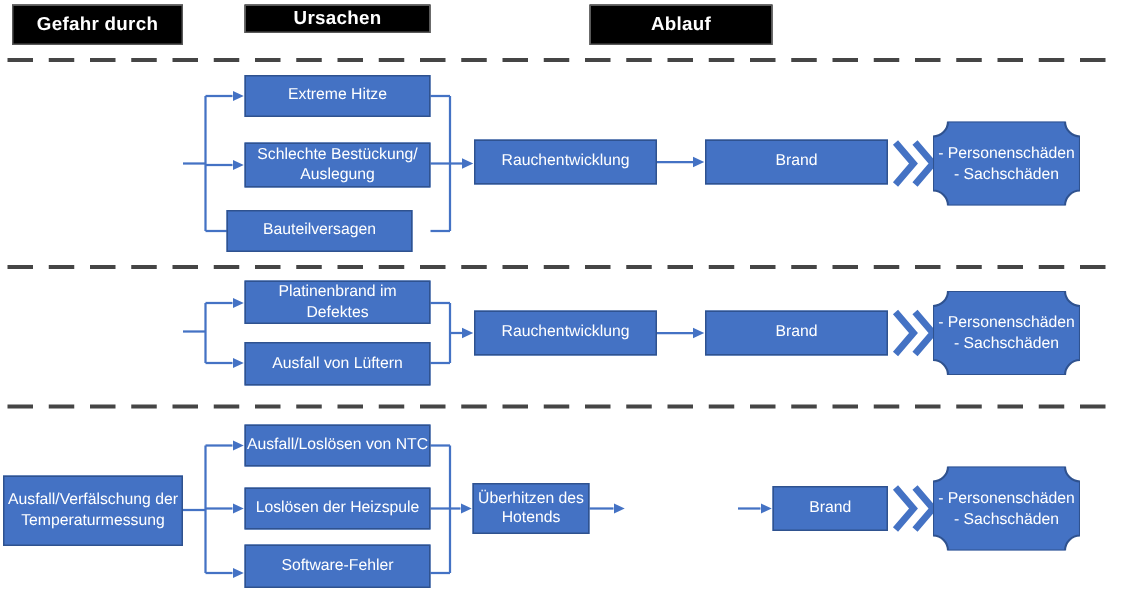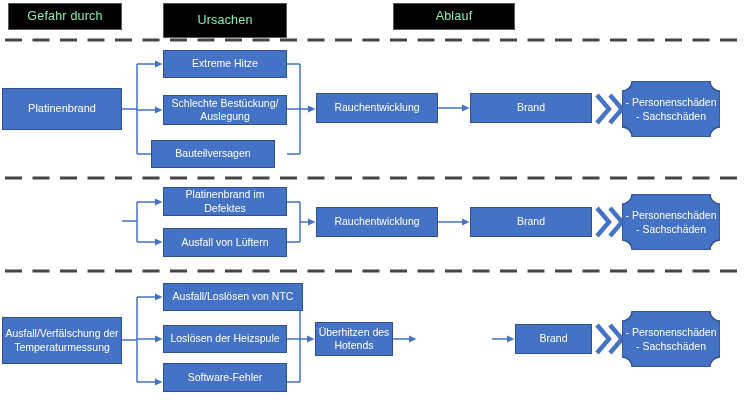--- a/index.html
+++ b/index.html
@@ -11,22 +11,22 @@
   .box{
     position:absolute;z-index:2;box-sizing:border-box;
     display:flex;align-items:center;justify-content:center;
     text-align:center;white-space:pre-line;line-height:1.25;
   }
   .blue{
     background:#4472C4;border:1.4px solid #2F528F;color:#ffffff;font-size:10.5px;
   }
   .hazard{font-size:11px;}
   .hdr{
-    background:#000000;border:1px solid #595959;color:#86efac;
-    font-weight:normal;font-size:12.5px;letter-spacing:.2px;white-space:nowrap;
+    background:#000000;border:1px solid #595959;color:#ffffff;
+    font-weight:bold;font-size:12.5px;letter-spacing:.2px;white-space:nowrap;
   }
   .plaque{position:absolute;z-index:2;width:98px;height:56px;}
   .plaque svg{position:absolute;left:0;top:0;}
   .plaque-text{
     position:absolute;left:0;top:0;right:0;bottom:0;z-index:3;
     display:flex;flex-direction:column;align-items:center;justify-content:center;
     color:#ffffff;font-size:10.5px;line-height:1.35;text-align:center;
   }
 </style>
 </head>
@@ -87,24 +87,23 @@
       <path d="M597,95 L609,109 L597,123"></path>
         <path d="M610,95 L622,109 L610,123"></path>
       <path d="M597,208 L609,222 L597,236"></path>
         <path d="M610,208 L622,222 L610,236"></path>
       <path d="M597,325 L609,339 L597,353"></path>
         <path d="M610,325 L622,339 L610,353"></path>
     </g>
   </svg>
 
   <div class="box hdr" style="left:8px;top:3px;width:114px;height:27px">Gefahr durch</div>
-  <div class="box hdr" style="left:163px;top:3px;width:124px;height:35px">Ursachen</div>
+  <div class="box hdr" style="left:163px;top:3px;width:124px;height:19px">Ursachen</div>
   <div class="box hdr" style="left:393px;top:3px;width:122px;height:27px">Ablauf</div>
 
-  <div class="box blue hazard" style="left:2px;top:88px;width:120px;height:42px">Platinenbrand</div>
   <div class="box blue" style="left:163px;top:95px;width:124px;height:30px">Schlechte Bestückung/
 Auslegung</div>
   <div class="box blue" style="left:163px;top:50px;width:124px;height:28px">Extreme Hitze</div>
   <div class="box blue" style="left:151px;top:140px;width:124px;height:28px">Bauteilversagen</div>
   <div class="box blue" style="left:316px;top:93px;width:122px;height:30px">Rauchentwicklung</div>
   <div class="box blue" style="left:470px;top:93px;width:122px;height:30px">Brand</div>
   <div class="plaque" style="left:622px;top:81px">
     <svg width="98" height="56" viewBox="0 0 98 56">
       <path d="M10,0 L88,0 A10,10 0 0 0 98,10 L98,46 A10,10 0 0 0 88,56 L10,56 A10,10 0 0 0 0,46 L0,10 A10,10 0 0 0 10,0 Z" fill="#4472C4" stroke="#2F528F" stroke-width="1.4"></path>
     </svg>
@@ -123,21 +122,21 @@
       <path d="M10,0 L88,0 A10,10 0 0 0 98,10 L98,46 A10,10 0 0 0 88,56 L10,56 A10,10 0 0 0 0,46 L0,10 A10,10 0 0 0 10,0 Z" fill="#4472C4" stroke="#2F528F" stroke-width="1.4"></path>
     </svg>
     <div class="plaque-text">
       <span>- Personenschäden</span>
       <span>- Sachschäden</span>
     </div>
   </div>
 
   <div class="box blue hazard" style="left:2px;top:317px;width:120px;height:47px;font-size:10.5px">Ausfall/Verfälschung der
 Temperaturmessung</div>
-  <div class="box blue" style="left:163px;top:283px;width:140px;height:28px">Ausfall/Loslösen von NTC</div>
+  <div class="box blue" style="left:163px;top:283px;width:124px;height:28px">Ausfall/Loslösen von NTC</div>
   <div class="box blue" style="left:163px;top:325px;width:124px;height:28px">Loslösen der Heizspule</div>
   <div class="box blue" style="left:163px;top:363px;width:124px;height:29px">Software-Fehler</div>
   <div class="box blue" style="left:315px;top:322px;width:78px;height:34px">Überhitzen des
 Hotends</div>
   <div class="box blue" style="left:515px;top:324px;width:77px;height:30px">Brand</div>
   <div class="plaque" style="left:622px;top:311px">
     <svg width="98" height="56" viewBox="0 0 98 56">
       <path d="M10,0 L88,0 A10,10 0 0 0 98,10 L98,46 A10,10 0 0 0 88,56 L10,56 A10,10 0 0 0 0,46 L0,10 A10,10 0 0 0 10,0 Z" fill="#4472C4" stroke="#2F528F" stroke-width="1.4"></path>
     </svg>
     <div class="plaque-text">

